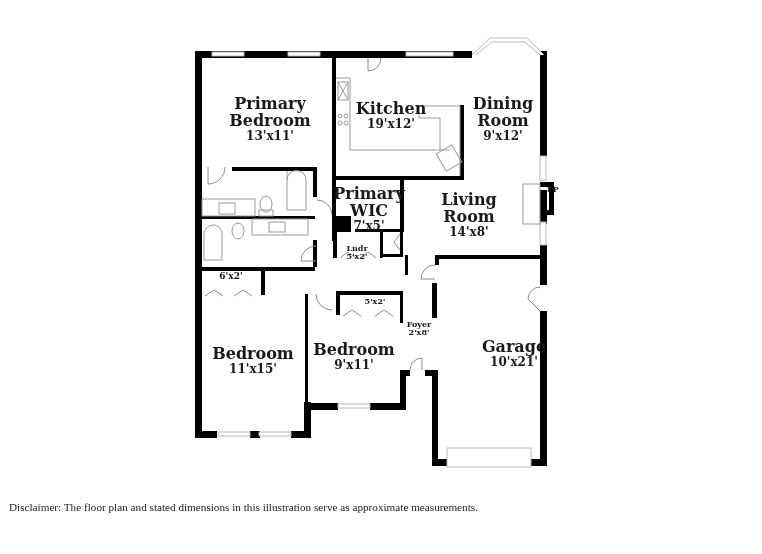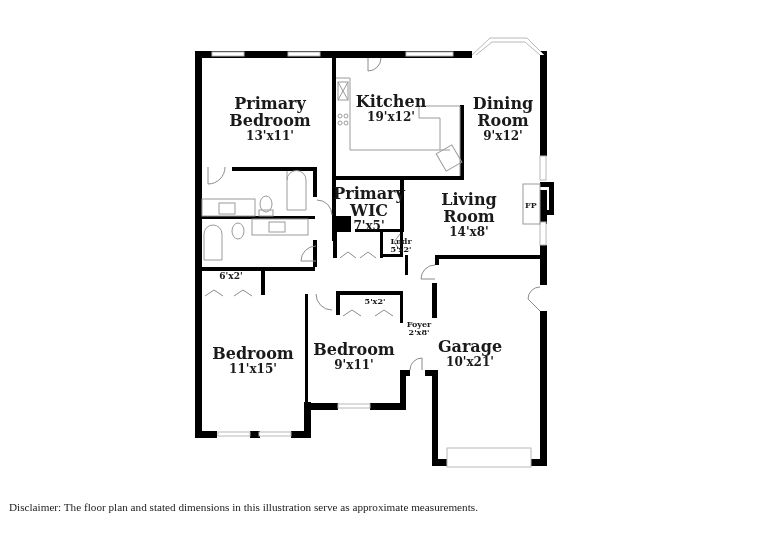--- a/index.html
+++ b/index.html
@@ -156,21 +156,21 @@
     <rect class="fix" x="269" y="222" width="16" height="10"></rect>
   </g>
 </svg>
 
 <div class="lbl-wrap" style="left:270px; top:96px;">
   <span class="nm">Primary</span>
   <span class="nm">Bedroom</span>
   <span class="dm">13'x11'</span>
 </div>
 
-<div class="lbl-wrap" style="left:391px; top:94px;">
+<div class="lbl-wrap" style="left:391px; top:101px;">
   <span class="nm">Kitchen</span>
   <span class="dm">19'x12'</span>
 </div>
 
 <div class="lbl-wrap" style="left:503px; top:96px;">
   <span class="nm">Dining</span>
   <span class="nm">Room</span>
   <span class="dm">9'x12'</span>
 </div>
 
@@ -179,21 +179,21 @@
   <span class="nm">WIC</span>
   <span class="dm">7'x5'</span>
 </div>
 
 <div class="lbl-wrap" style="left:469px; top:192px;">
   <span class="nm">Living</span>
   <span class="nm">Room</span>
   <span class="dm">14'x8'</span>
 </div>
 
-<div class="lbl-wrap xs" style="left:357px; top:237px;margin-left:44px;">
+<div class="lbl-wrap xs" style="left:357px; top:244px;">
   <span class="nm">Lndr</span>
   <span class="dm">5'x2'</span>
 </div>
 
 <div class="lbl-wrap sm" style="left:231px; top:272px;text-align:center;">
   <span class="dm">6'x2'</span>
 </div>
 
 <div class="lbl-wrap xs" style="left:375px; top:297px;">
   <span class="dm">5'x2'</span>
@@ -207,22 +207,22 @@
 <div class="lbl-wrap" style="left:354px; top:342px;">
   <span class="nm">Bedroom</span>
   <span class="dm">9'x11'</span>
 </div>
 
 <div class="lbl-wrap xs" style="left:419px; top:320px;">
   <span class="nm">Foyer</span>
   <span class="dm">2'x8'</span>
 </div>
 
-<div class="lbl-wrap" style="left:470px; top:339px;">
+<div class="lbl-wrap" style="left:514px; top:339px;">
   <span class="nm">Garage</span>
   <span class="dm">10'x21'</span>
 </div>
 
-<div class="fp" style="left:525px; top:200px;">FP</div>
+<div class="fp" style="left:525px; top:184px;padding-left:22px;">FP</div>
 
 <div class="disclaimer">
   <span>Disclaimer: The floor plan and stated dimensions in this illustration serve as approximate measurements.</span>
 </div>
 
 </body></html>

